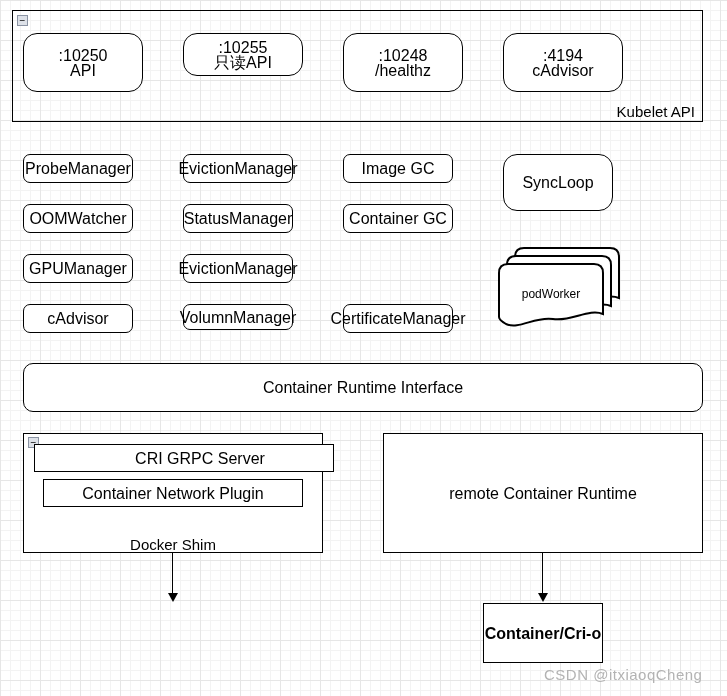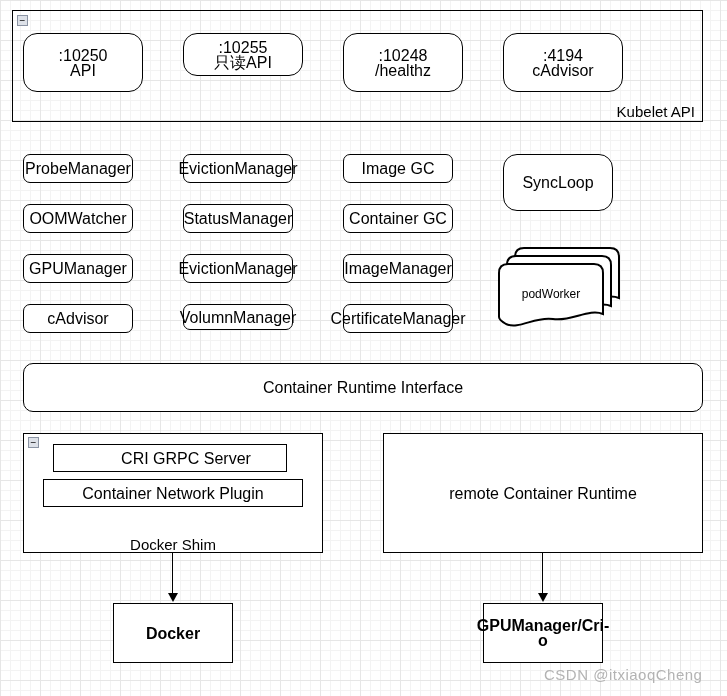--- a/index.html
+++ b/index.html
@@ -122,45 +122,43 @@
   <div class="box rounded-sm" style="left:23px; top:254px; width:110px; height:29px;">GPUManager</div>
   <div class="box rounded-sm" style="left:23px; top:304px; width:110px; height:29px;">cAdvisor</div>
 
   <div class="box rounded-sm" style="left:183px; top:154px; width:110px; height:29px;">EvictionManager</div>
   <div class="box rounded-sm" style="left:183px; top:204px; width:110px; height:29px;">StatusManager</div>
   <div class="box rounded-sm" style="left:183px; top:254px; width:110px; height:29px;">EvictionManager</div>
   <div class="box rounded-sm" style="left:183px; top:304px; width:110px; height:26px;">VolumnManager</div>
 
   <div class="box rounded-sm" style="left:343px; top:154px; width:110px; height:29px;">Image GC</div>
   <div class="box rounded-sm" style="left:343px; top:204px; width:110px; height:29px;">Container GC</div>
-  <div class="box rounded-sm" style="left:343px; top:254px; width:110px; height:29px;">ImageManager</div>
   <div class="box rounded-sm" style="left:343px; top:304px; width:110px; height:29px;">CertificateManager</div>
 
   <div class="box rounded-lg" style="left:503px; top:154px; width:110px; height:57px;">SyncLoop</div>
 
   <svg class="abs" style="left:495px; top:244px;" width="130" height="92" viewBox="0 0 130 92">
     <path d="M 20,57 L 20,13 Q 20,4 29,4 L 115,4 Q 124,4 124,13 L 124,54 C 110,48 92,62 74,59 C 56,56 40,70 27,64 Q 20,60 20,57 Z" fill="#ffffff" stroke="#000000" stroke-width="2"></path>
     <path d="M 12,65 L 12,21 Q 12,12 21,12 L 107,12 Q 116,12 116,21 L 116,62 C 102,56 84,70 66,67 C 48,64 32,78 19,72 Q 12,68 12,65 Z" fill="#ffffff" stroke="#000000" stroke-width="2"></path>
     <path d="M 4,73 L 4,29 Q 4,20 13,20 L 99,20 Q 108,20 108,29 L 108,70 C 94,64 76,78 58,75 C 40,72 24,86 11,80 Q 4,76 4,73 Z" fill="#ffffff" stroke="#000000" stroke-width="2"></path>
   </svg>
   <div class="podworker-label" style="left:499px; top:287px; width:104px;">podWorker</div>
 
   <div class="box rounded-md" style="left:23px; top:363px; width:680px; height:49px;">Container Runtime Interface</div>
 
   <div class="container-frame" style="left:23px; top:433px; width:300px; height:120px; background:#fff;"></div>
   <div class="collapse-btn" style="left:28px; top:437px;">−</div>
-  <div class="box" style="left:53px; top:444px; width:234px; height:28px;padding-left:32px;">CRI GRPC Server</div>
+  <div class="box" style="left:34px; top:444px; width:300px; height:28px;padding-left:32px;">CRI GRPC Server</div>
   <div class="box" style="left:43px; top:479px; width:260px; height:28px;">Container Network Plugin</div>
   <div class="frame-label" style="left:23px; top:536px; width:300px; text-align:center;">Docker Shim</div>
 
   <div class="box" style="left:383px; top:433px; width:320px; height:120px;">remote Container Runtime</div>
 
   <div class="arrow-line" style="left:172px; top:553px; height:41px;"></div>
   <div class="arrow-head" style="left:168px; top:593px;"></div>
   <div class="arrow-line" style="left:542px; top:553px; height:41px;"></div>
   <div class="arrow-head" style="left:538px; top:593px;"></div>
 
-  <div class="box bold" style="left:113px; top:603px; width:120px; height:60px;">Docker</div>
-  <div class="box bold" style="left:483px; top:603px; width:120px; height:60px;">GPUManager/Cri-o</div>
+  <div class="box bold" style="left:483px; top:603px; width:120px; height:60px;">Container/Cri-o</div>
 
   <div class="watermark" style="left:544px; top:666px;">CSDN @itxiaoqCheng</div>
 
 </div>
 
 </body></html>

